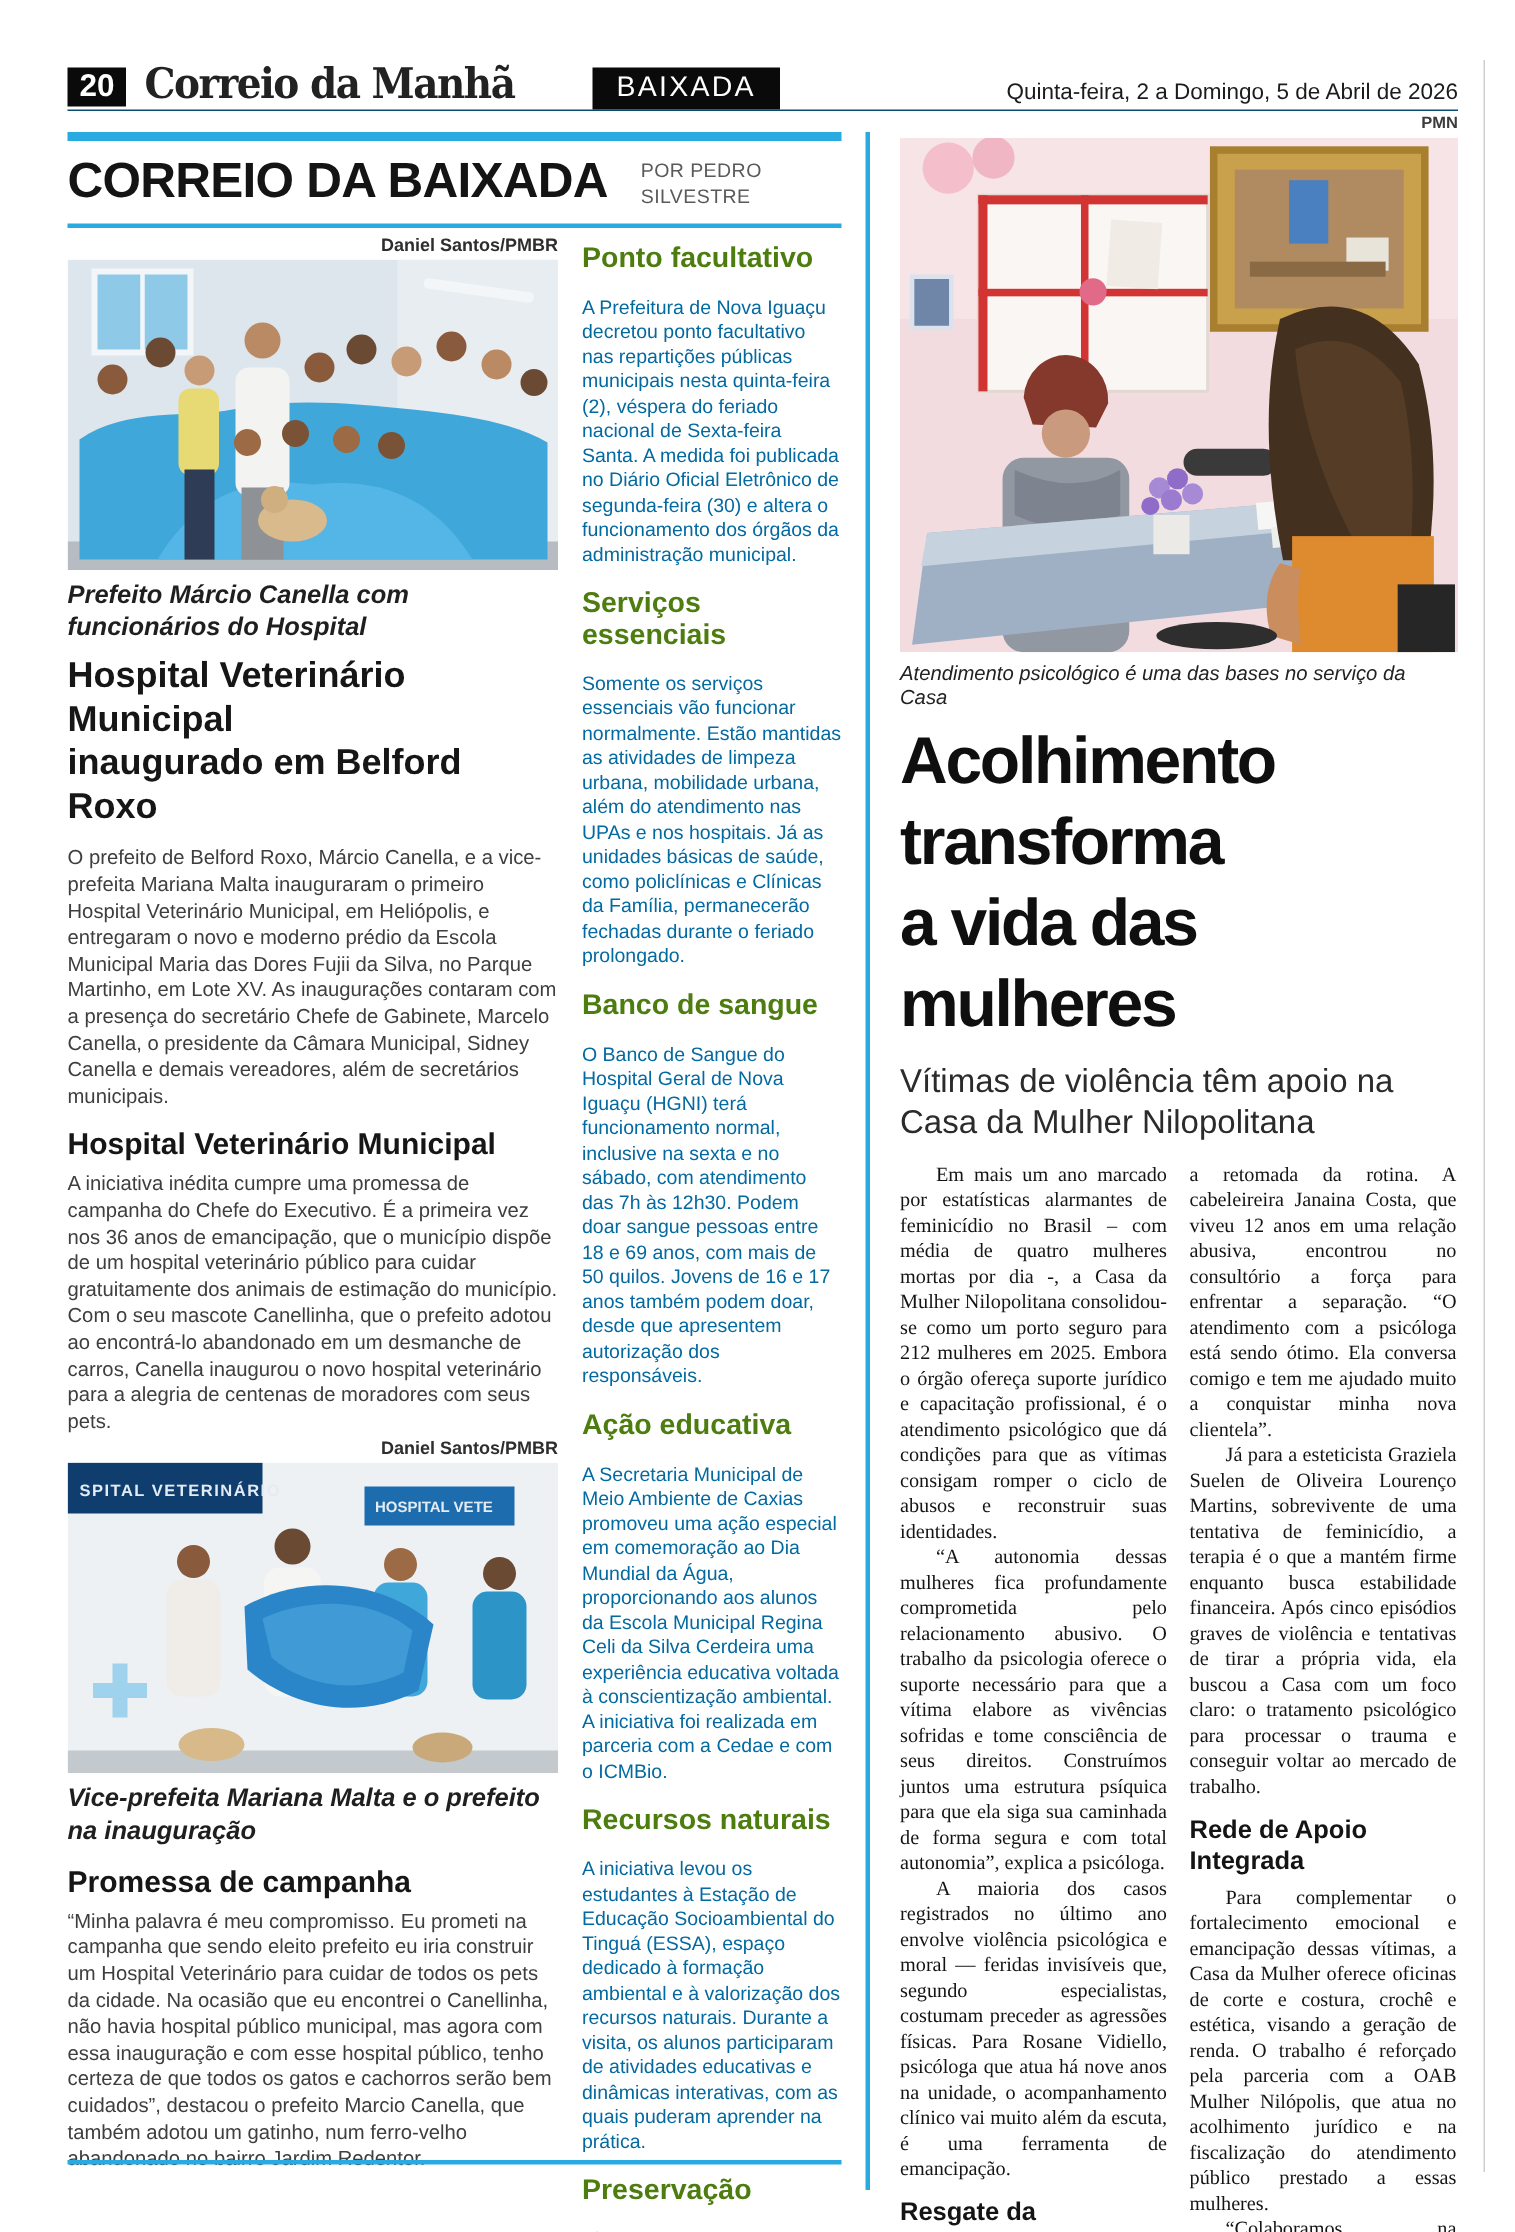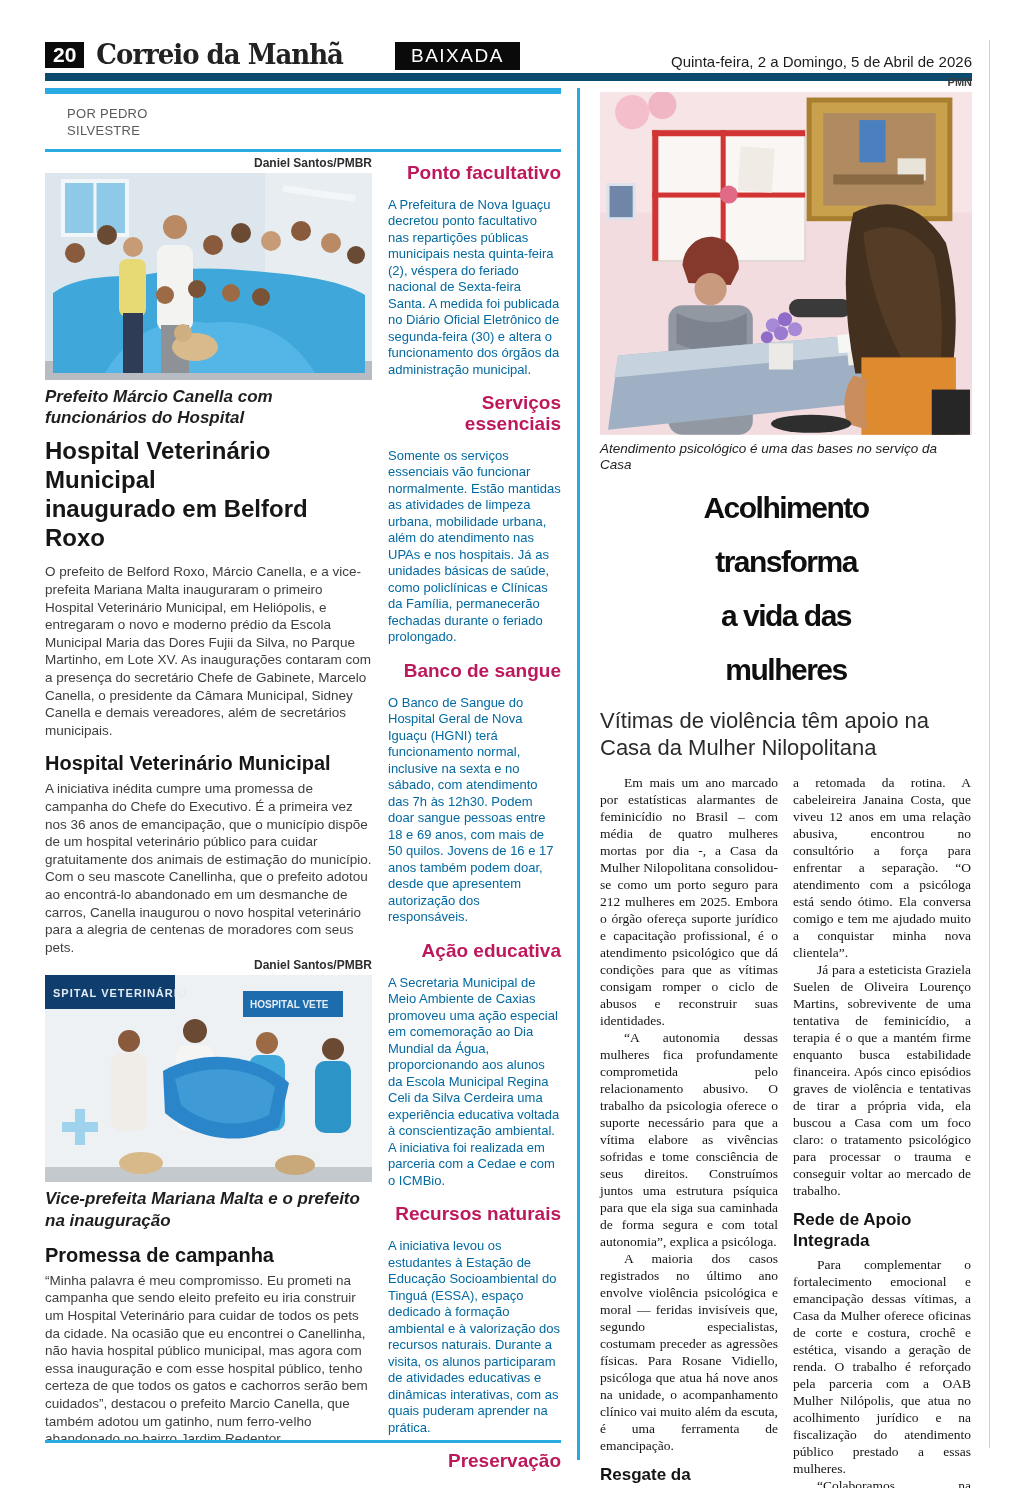--- a/index.html
+++ b/index.html
@@ -1,20 +1,20 @@
 <!DOCTYPE html>
 <html lang="pt-BR"><head>
 <meta charset="utf-8">
 <style>
   html,body{margin:0;padding:0;background:#fff;}
   .page{position:relative;width:1010px;height:1488px;background:#ffffff;overflow:hidden;
         font-family:"Liberation Sans",sans-serif;color:#222;}
   
   .topbar{position:absolute;left:45px;top:42px;width:927px;height:31px;
-          border-bottom:8px solid #0c4a6e;display:flex;align-items:flex-start;}
+          border-bottom:1px solid #0c4a6e;display:flex;align-items:center;}
   .pagenum{background:#0a0a0a;color:#fff;font-weight:bold;font-size:21px;padding:2px 8px 3px;line-height:1;}
   .masthead{font-family:"DejaVu Serif","Liberation Serif",serif;font-weight:bold;font-size:26px;
             letter-spacing:-1px;margin-left:12px;line-height:1;transform:scaleY(1.08);transform-origin:bottom;}
   .sectionbox{background:#0a0a0a;color:#fff;font-weight:normal;font-size:19px;letter-spacing:1.5px;
               padding:4px 16px 5px;margin-left:52px;line-height:1;margin-bottom:-3px;}
   .date{margin-left:auto;font-size:15px;color:#1c1c1c;padding-bottom:3px;margin-top:11px;}
   .pmn{position:absolute;top:76px;right:38px;font-size:11px;font-weight:bold;color:#3c3c3c;}
   .scan-edge{position:absolute;left:989px;top:40px;width:1px;height:1408px;background:#cfcfcf;}
 
   
@@ -27,30 +27,30 @@
   .cols{display:flex;gap:16px;margin-top:2px;}
   .col-left{width:327px;flex:none;}
   .col-mid{flex:1;min-width:0;}
   .credit{font-size:12px;font-weight:bold;color:#2e2e2e;text-align:right;margin:2px 0 3px;}
   .photo{width:100%;overflow:hidden;line-height:0;}
   .photo svg{display:block;width:100%;height:auto;}
   .caption{font-style:italic;font-weight:bold;font-size:17px;color:#1f1f1f;margin:6px 0 9px;line-height:1.25;}
   .la-headline{font-size:24px;font-weight:bold;color:#161616;line-height:1.2;margin:3px 0 11px;}
   .la-body{font-size:13.5px;line-height:17.6px;color:#3e3e3e;margin:0 0 1px;}
   .la-sub{font-size:20px;font-weight:bold;color:#161616;margin:13px 0 5px;line-height:1.15;}
-  .brief-title{font-size:19px;font-weight:bold;color:#be185d;margin:15px 0 6px;line-height:1.1;text-align:right;}
+  .brief-title{font-size:19px;font-weight:bold;color:#4d7c0f;margin:15px 0 6px;line-height:1.1;}
   .brief-title.first{margin-top:9px;}
   .brief-body{font-size:13px;line-height:16.5px;color:#0369a1;}
   .bottom-line{position:absolute;left:45px;top:1440px;width:516px;height:3px;}
   .v-rule{position:absolute;left:577px;top:88px;width:3px;height:1372px;}
 
   
   .right-zone{position:absolute;left:600px;top:92px;width:372px;}
   .r-caption{font-style:italic;font-size:13.5px;color:#222;margin:6px 0 0;line-height:1.2;}
-  .r-headline{font-weight:bold;font-size:30px;line-height:54px;color:#0f0f0f;letter-spacing:-1.5px;margin:8px 0 10px;text-align:center;}
+  .r-headline{font-weight:bold;font-size:44px;line-height:54px;color:#0f0f0f;letter-spacing:-1.5px;margin:8px 0 10px;}
   .r-headline span{display:block;}
   .r-deck{font-size:22px;line-height:27px;color:#2b2b2b;margin:2px 0 13px;}
   .r-cols{display:flex;gap:15px;}
   .r-col{width:178px;flex:none;font-family:"Liberation Serif",serif;font-size:13.5px;line-height:17px;
          text-align:justify;color:#141414;hyphens:auto;-webkit-hyphens:auto;}
   .r-col p{margin:0;text-indent:24px;}
   .r-col p.noindent{text-indent:0;}
   .r-sub{font-family:"Liberation Sans",sans-serif;font-weight:bold;font-size:17px;line-height:21px;
          margin:10px 0 5px;color:#141414;text-align:left;}
 </style>
@@ -64,20 +64,21 @@
     <div class="masthead">Correio da Manhã</div>
     <div class="sectionbox">BAIXADA</div>
     <div class="date">Quinta-feira, 2 a Domingo, 5 de Abril de 2026</div>
   </header>
   <div class="pmn">PMN</div>
   <div class="scan-edge"></div>
 
   <section class="left-zone">
     <div class="blue-bar" style="background:#29abe2"></div>
     <div class="cb-row">
+      <div class="cb-title">CORREIO DA BAIXADA</div>
       <div class="cb-byline">POR PEDRO SILVESTRE</div>
     </div>
     <div class="blue-line" style="background:#29abe2"></div>
 
     <div class="cols">
 
       <article class="col-left">
         <div class="credit">Daniel Santos/PMBR</div>
 
         <div class="photo">

